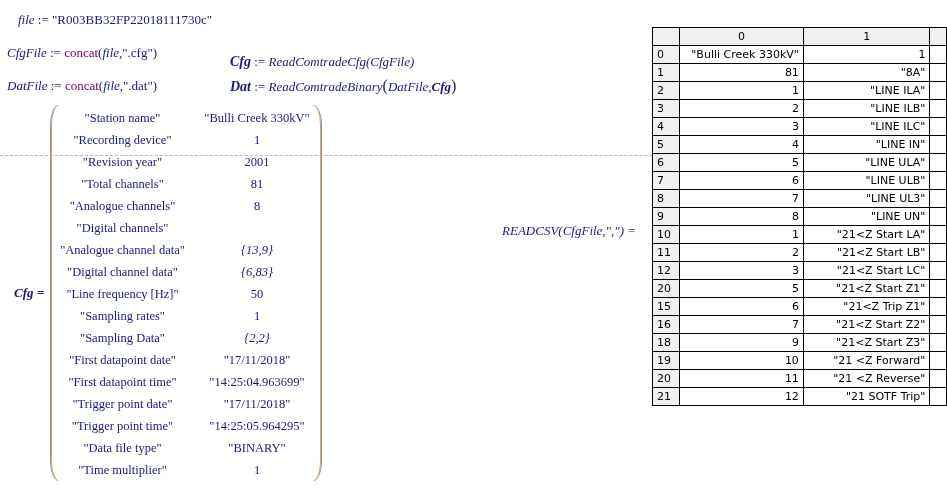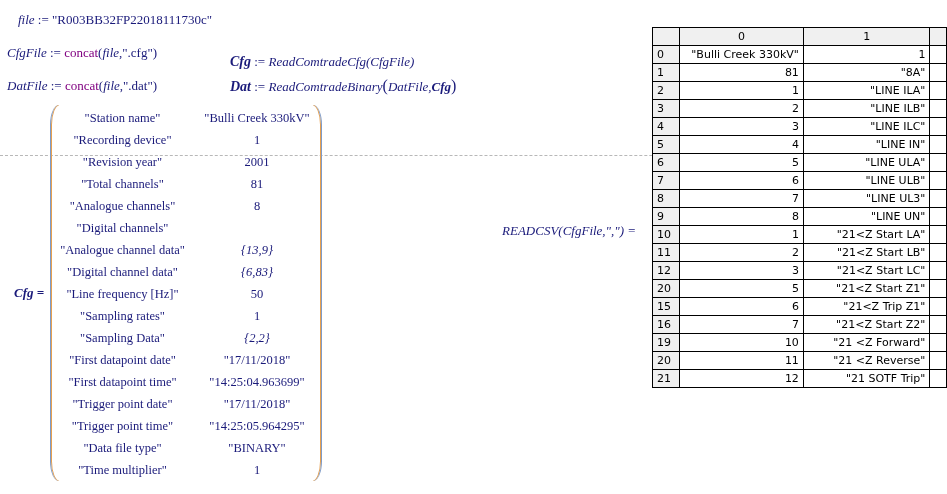--- a/index.html
+++ b/index.html
@@ -246,20 +246,26 @@
         <td class="val">"21&lt;Z Trip Z1"</td>
         <td class="edge"></td>
       </tr>
     <tr>
         <td class="idx">16</td>
         <td class="val">7</td>
         <td class="val">"21&lt;Z Start Z2"</td>
         <td class="edge"></td>
       </tr>
     <tr>
+        <td class="idx">18</td>
+        <td class="val">9</td>
+        <td class="val">"21&lt;Z Start Z3"</td>
+        <td class="edge"></td>
+      </tr>
+    <tr>
         <td class="idx">19</td>
         <td class="val">10</td>
         <td class="val">"21 &lt;Z Forward"</td>
         <td class="edge"></td>
       </tr>
     <tr>
         <td class="idx">20</td>
         <td class="val">11</td>
         <td class="val">"21 &lt;Z Reverse"</td>
         <td class="edge"></td>

